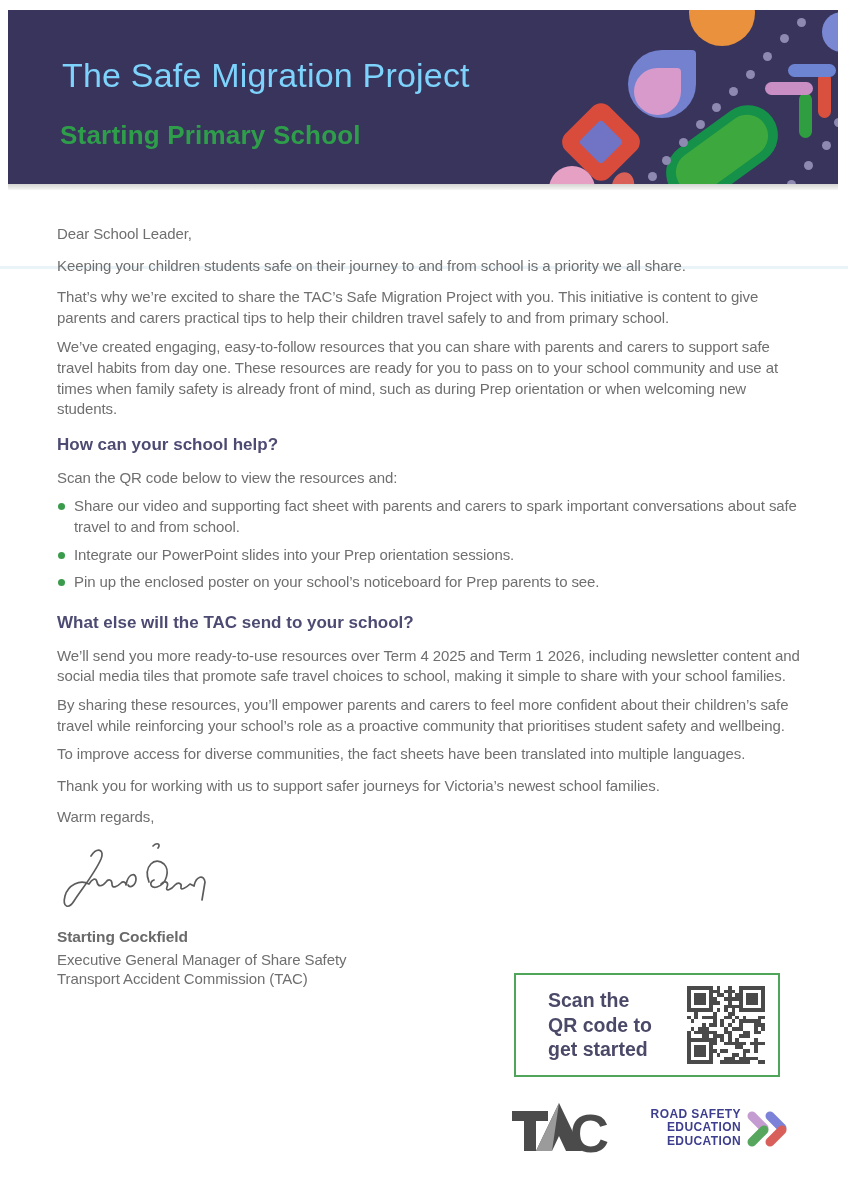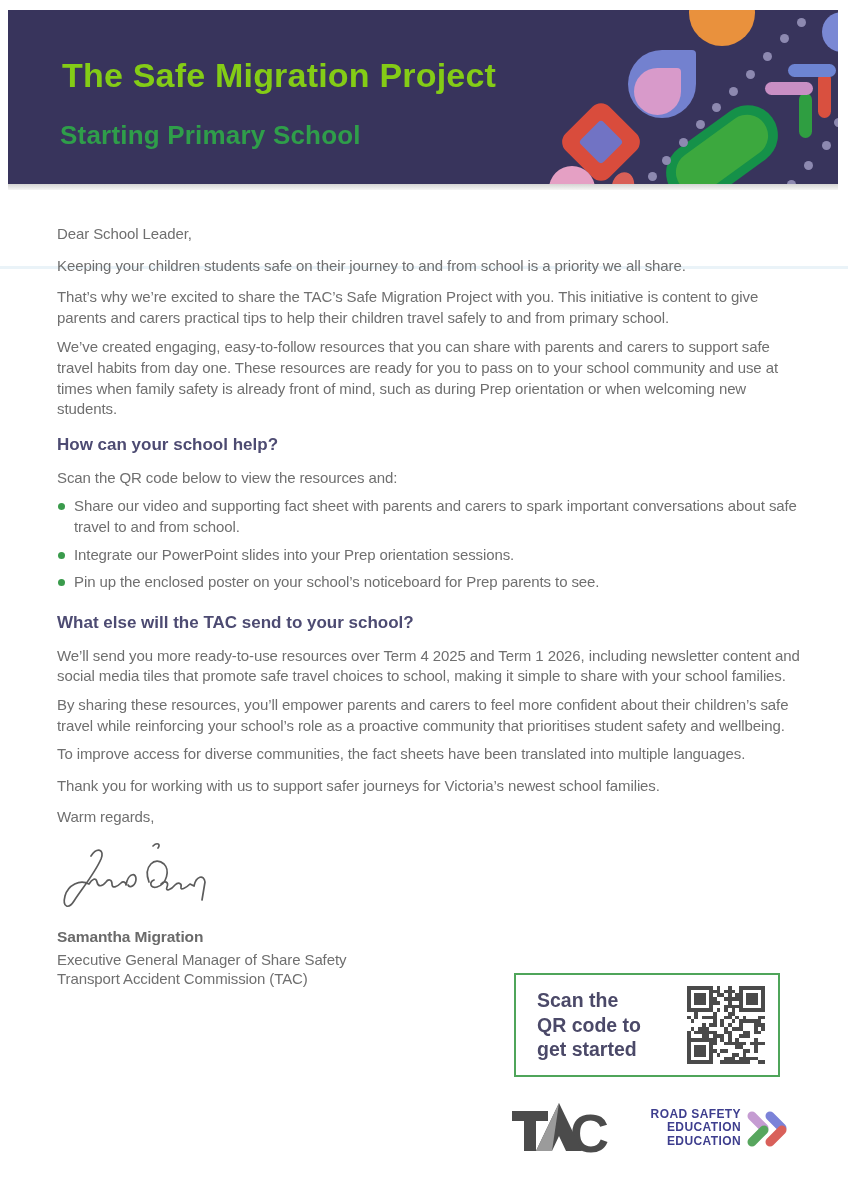--- a/index.html
+++ b/index.html
@@ -10,21 +10,21 @@
     font-family:"Liberation Sans","DejaVu Sans",sans-serif;
   }
 
   
   .banner {
     position:absolute; left:8px; top:10px; width:830px; height:174px;
     background:#38345c; overflow:hidden;
   }
   .banner h1 {
     position:absolute; left:54px; top:46px;
-    font-size:34px; font-weight:bold; color:#84cc16; letter-spacing:.2px;
+    font-size:34px; font-weight:normal; color:#7dd3fc; letter-spacing:.2px;
   }
   .banner h2 {
     position:absolute; left:52px; top:110px;
     font-size:26px; font-weight:bold; color:#2f9e4a; letter-spacing:.2px;
   }
   .shape { position:absolute; }
   .dot { position:absolute; width:9px; height:9px; border-radius:50%; background:#8d89b0; }
   .banner-shadow {
     position:absolute; left:8px; top:184px; width:830px; height:6px;
     background:linear-gradient(#bdbdbb, #f2f2f0); opacity:.65;
@@ -48,21 +48,21 @@
     width:7px; height:7px; border-radius:50%; background:#3a9b4c;
   }
   .sig-name { font-weight:bold; color:#6a6a6a !important; font-size:15.5px !important; }
   .sig-role, .sig-org { line-height:19px !important; }
   .signature-svg { display:block; }
 
   
   .qr-box {
     position:absolute; left:514px; top:973px; width:266px; height:104px;
     border:2px solid #4fa55a; background:#ffffff;
-    display:flex; align-items:center; padding-left:21px; padding-right:13px;
+    display:flex; align-items:center; padding-left:32px; padding-right:13px;
   }
   .qr-label {
     font-size:19.5px; line-height:24.5px; font-weight:bold; color:#4b4968;
     white-space:pre-line; flex:1;
   }
   .qr-svg { flex:none; }
 
   
   .footer {
     position:absolute; left:512px; top:1100px; width:278px; height:56px;
@@ -140,21 +140,21 @@
     <p style="margin-top:11px;">Warm regards,</p>
 
     <svg class="signature-svg" width="175" height="78" viewBox="0 0 175 78" style="margin-top:12px;">
       <g fill="none" stroke="#5c5c5c" stroke-width="1.7" stroke-linecap="round" stroke-linejoin="round">
         <path d="M34 16 C40 7 48 9 44 19 C38 33 24 50 17 61 C12 69 5 68 8 56 C11 45 23 39 32 44 C35 39 39 37 40 42 C41 47 45 47 49 42 C51 39 55 39 55 44 C55 49 60 47 64 43 C66 41 69 42 69 45 L70 41 C73 33 79 33 79 39 C79 45 73 49 71 45"></path>
         <path d="M96 6 C100 2 104 4 101 8"></path>
         <path d="M92 42 C86 26 98 16 107 24 C113 30 110 44 100 47 C93 49 92 42 97 40 M104 44 C108 40 112 42 110 47 C108 52 114 50 118 45 C121 42 125 43 124 47 C123 51 129 48 133 44 L137 46 C139 36 147 34 148 42 L145 60"></path>
       </g>
     </svg>
 
-    <p class="sig-name" style="margin-top:9px;">Samantha Migration</p>
+    <p class="sig-name" style="margin-top:9px;">Starting Cockfield</p>
     <p class="sig-role" style="margin-top:3px;">Executive General Manager of Share Safety</p>
     <p class="sig-org">Transport Accident Commission (TAC)</p>
   </main>
 
   <div class="qr-box">
     <div class="qr-label">Scan the
 QR code to
 get started</div>
     <svg class="qr-svg" width="78" height="78" viewBox="0 0 21 21" fill="#4a4a4a" shape-rendering="crispEdges">
         <rect x="0" y="0" width="1" height="1"></rect>

